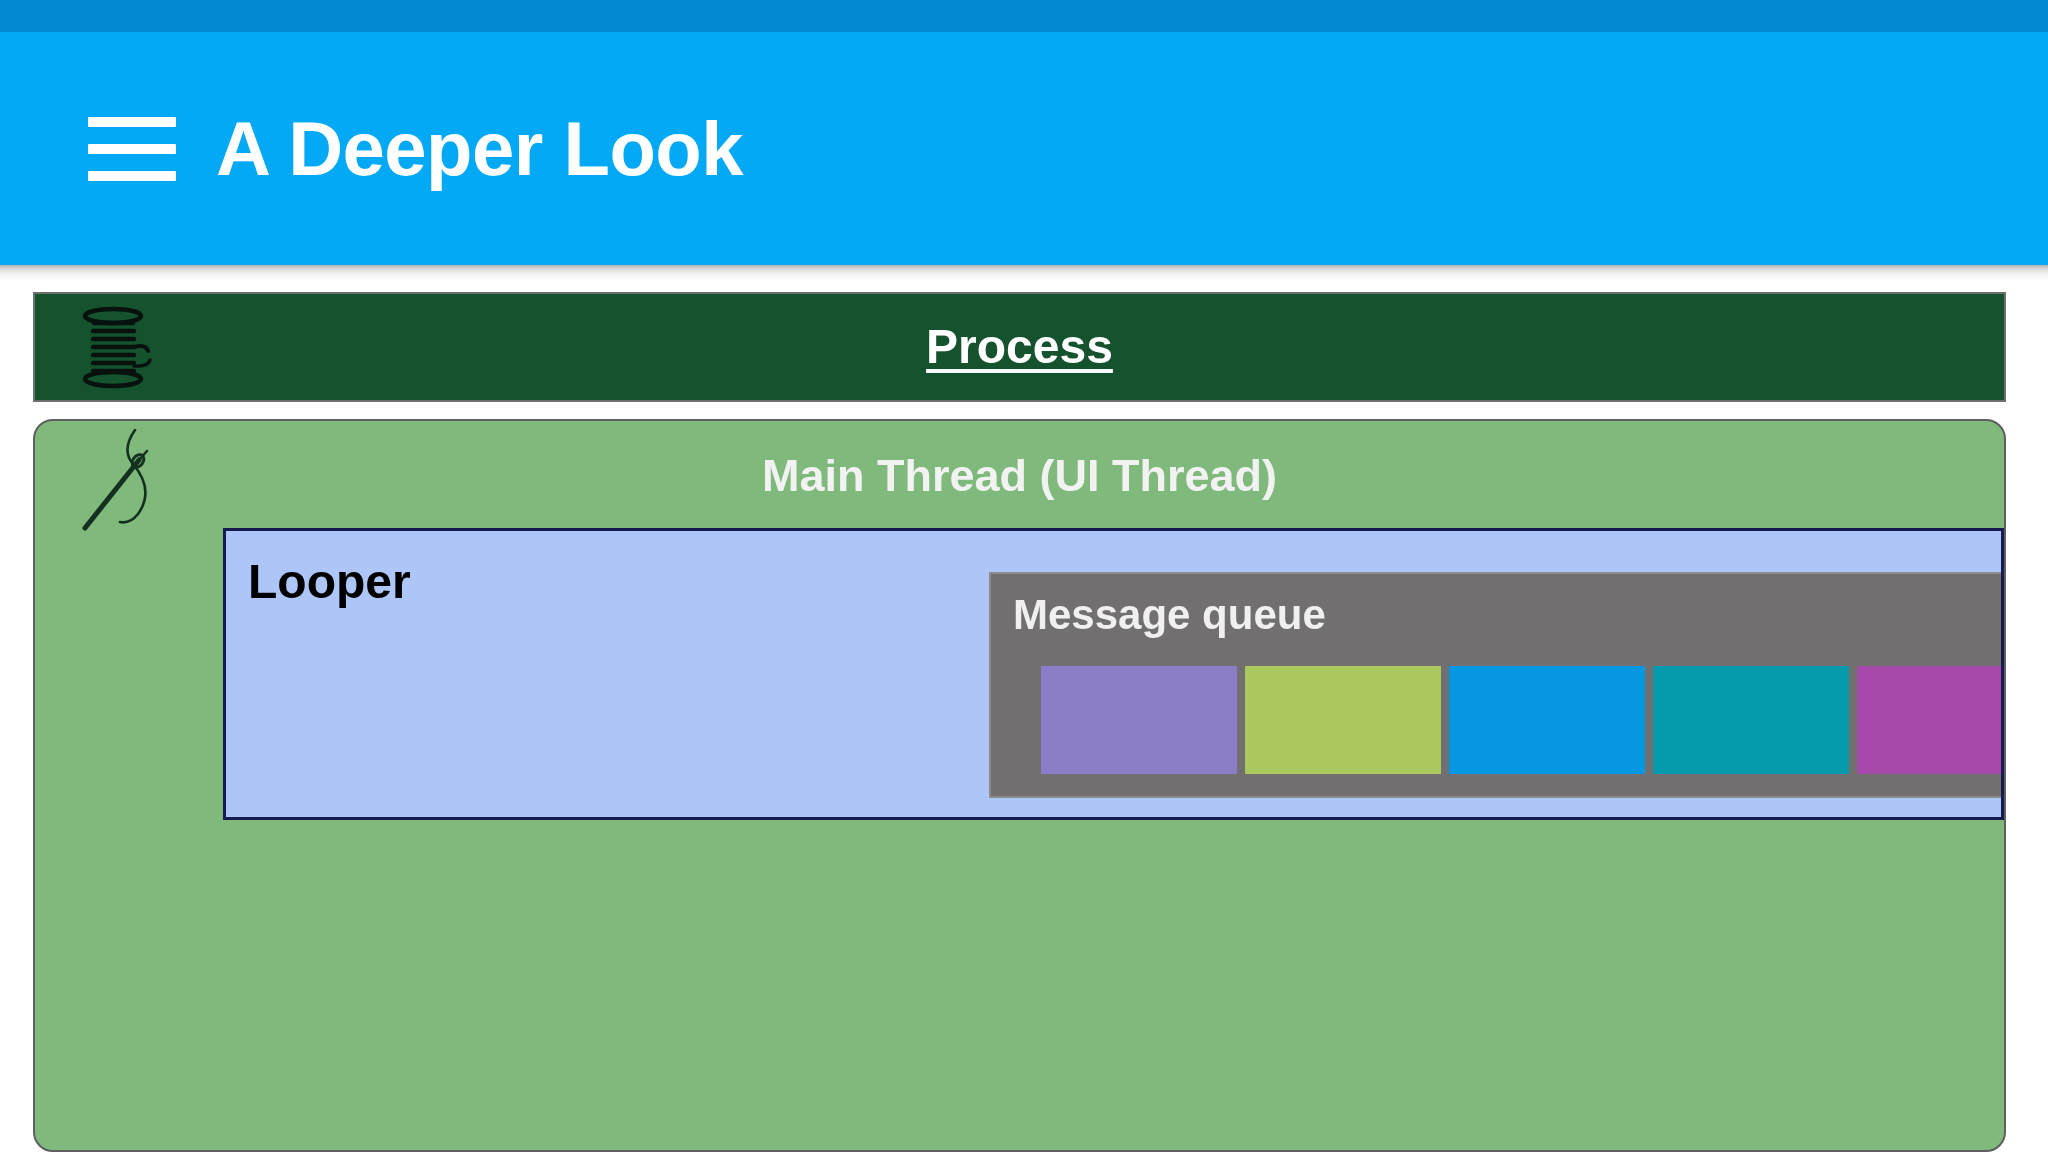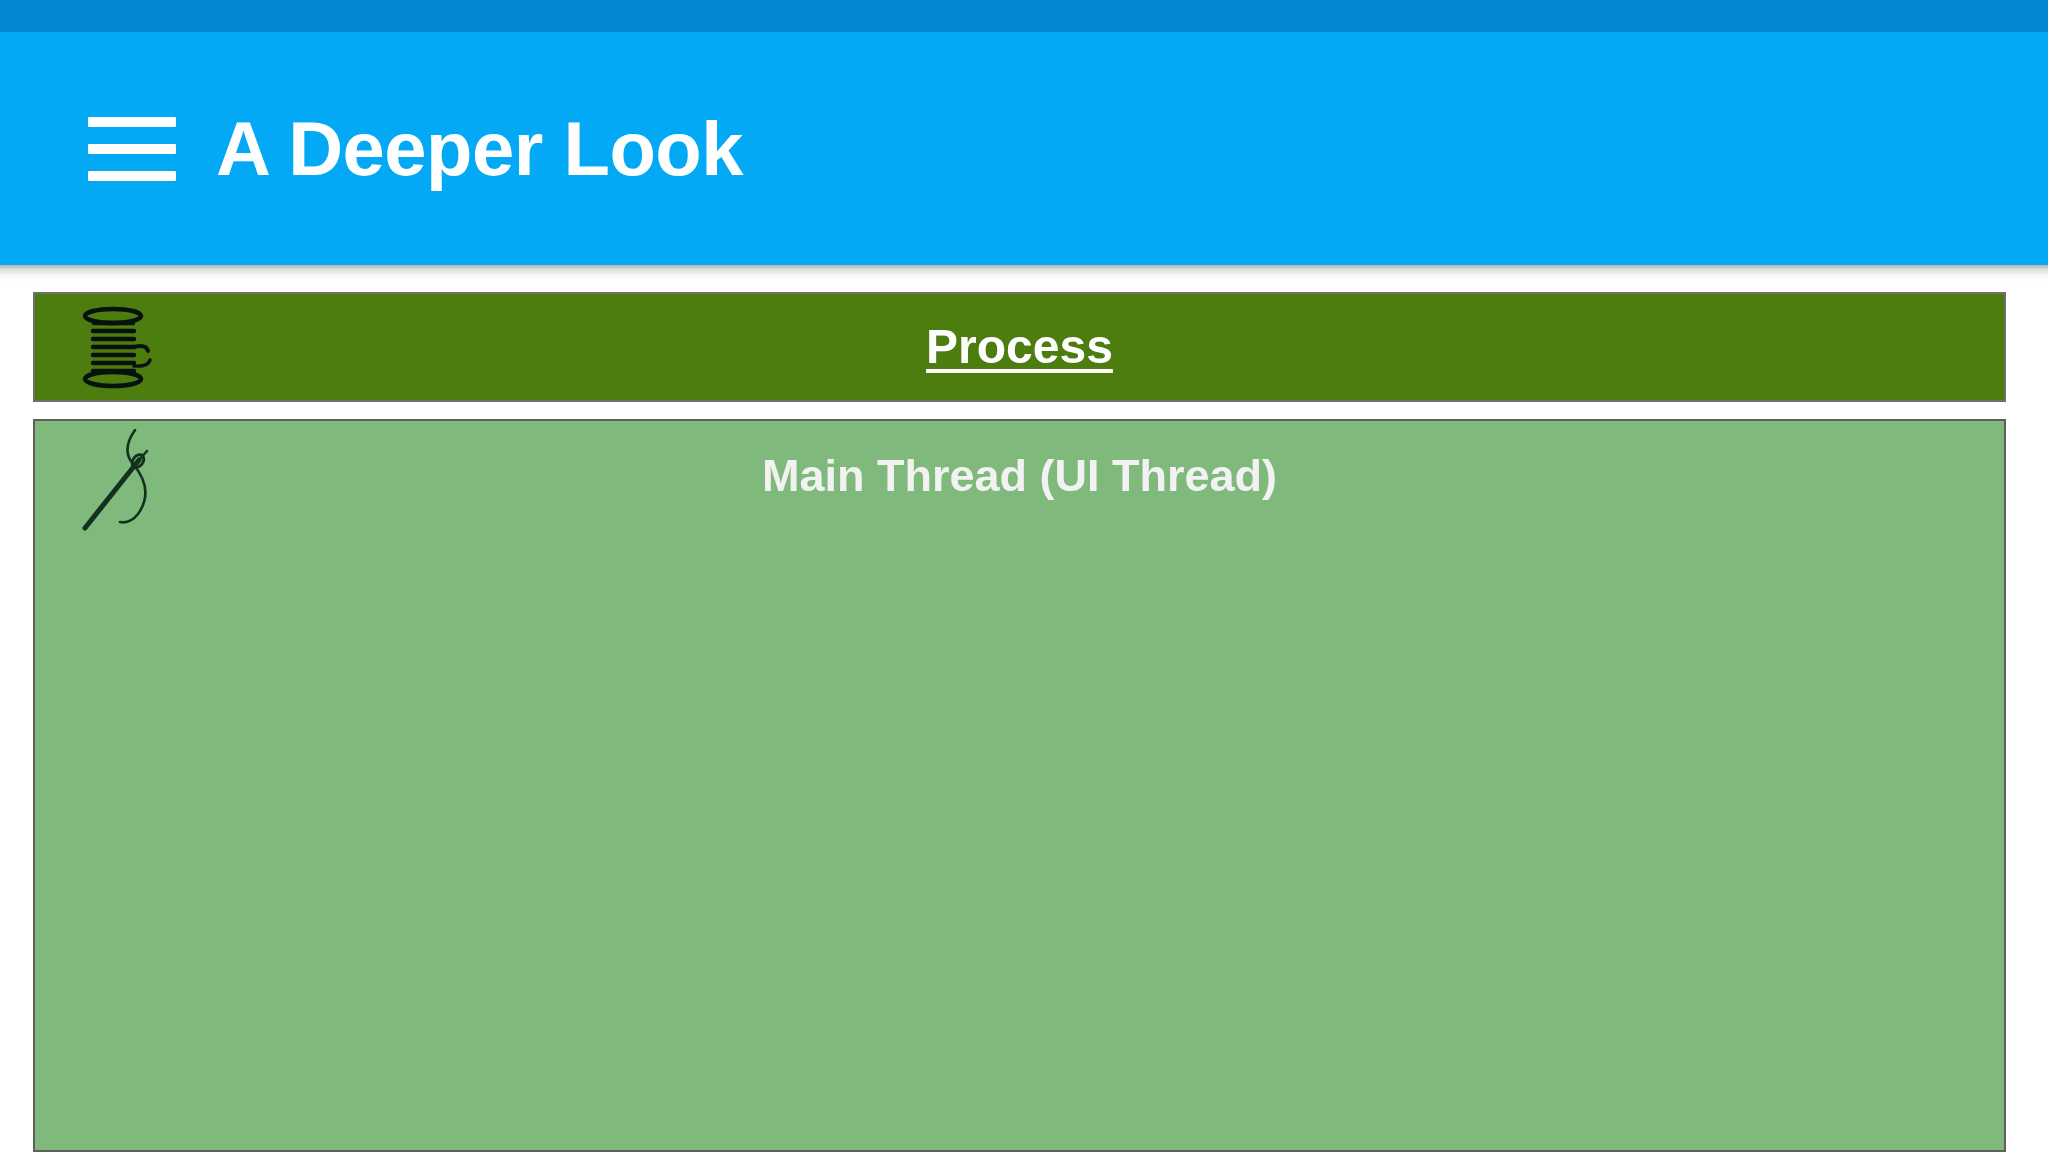--- a/index.html
+++ b/index.html
@@ -202,47 +202,61 @@
 <div class="app-bar" style="background-color: rgb(3, 169, 244);">
   <div class="hamburger">
     <span></span>
     <span></span>
     <span></span>
   </div>
   <div class="app-title">A Deeper Look</div>
 </div>
 <div class="app-bar-shadow"></div>
 
-<div class="process-box" style="background-color: #4d7c0f;">
+<div class="process-box" style="background-color: #14532d;">
 
   <svg class="spool-icon" viewBox="0 0 86 84">
     <g fill="none" stroke="#07120f" stroke-width="4.5" stroke-linecap="round">
       <ellipse cx="31" cy="10" rx="28" ry="7"></ellipse>
       <ellipse cx="31" cy="73" rx="28" ry="7"></ellipse>
       <path d="M12 17 H51"></path>
       <path d="M11 25 H52"></path>
       <path d="M11 33 H52"></path>
       <path d="M11 41 H52"></path>
       <path d="M11 49 H52"></path>
       <path d="M11 57 H52"></path>
       <path d="M11 65 H52"></path>
       <path d="M52 41 q12 -3 14 4" stroke-width="4"></path>
       <path d="M52 60 q14 1 16 -6" stroke-width="3.5"></path>
     </g>
   </svg>
 
   <div class="process-label">Process</div>
 </div>
 
-<div class="thread-box clip-hidden" style="background-color: rgb(127, 185, 124);">
+<div class="thread-box clip-hidden" style="background-color: rgb(127, 185, 124); border-radius: 20px;">
 
   <svg class="needle-icon" viewBox="0 0 110 110">
     <g fill="none" stroke="#14301f" stroke-linecap="round">
       <path d="M8 104 L62 36" stroke-width="5"></path>
       <path d="M62 36 L70 27" stroke-width="2.5"></path>
       <ellipse cx="61" cy="37" rx="5" ry="7" transform="rotate(38 61 37)" stroke-width="3"></ellipse>
       <path d="M58 6 q-14 20 -2 34 q22 26 5 50 q-8 10 -18 8" stroke-width="2.6"></path>
     </g>
   </svg>
 
   <div class="thread-label">Main Thread (UI Thread)</div>
 
+  <div class="looper-box clip-hidden" style="background-color: rgb(174, 198, 247);">
+    <div class="looper-label">Looper</div>
+
+    <div class="queue-box clip-hidden" style="background-color: rgb(113, 111, 111);">
+      <div class="queue-label">Message queue</div>
+      <div class="queue-items">
+          <div class="queue-item" style="background: rgb(141, 124, 200);"></div>
+          <div class="queue-item" style="background: rgb(171, 200, 95);"></div>
+          <div class="queue-item" style="background: rgb(6, 151, 227);"></div>
+          <div class="queue-item" style="background: rgb(4, 153, 171);"></div>
+          <div class="queue-item" style="background: rgb(165, 73, 171);"></div>
+        </div>
+    </div>
+  </div>
 </div>
 
 </body></html>

